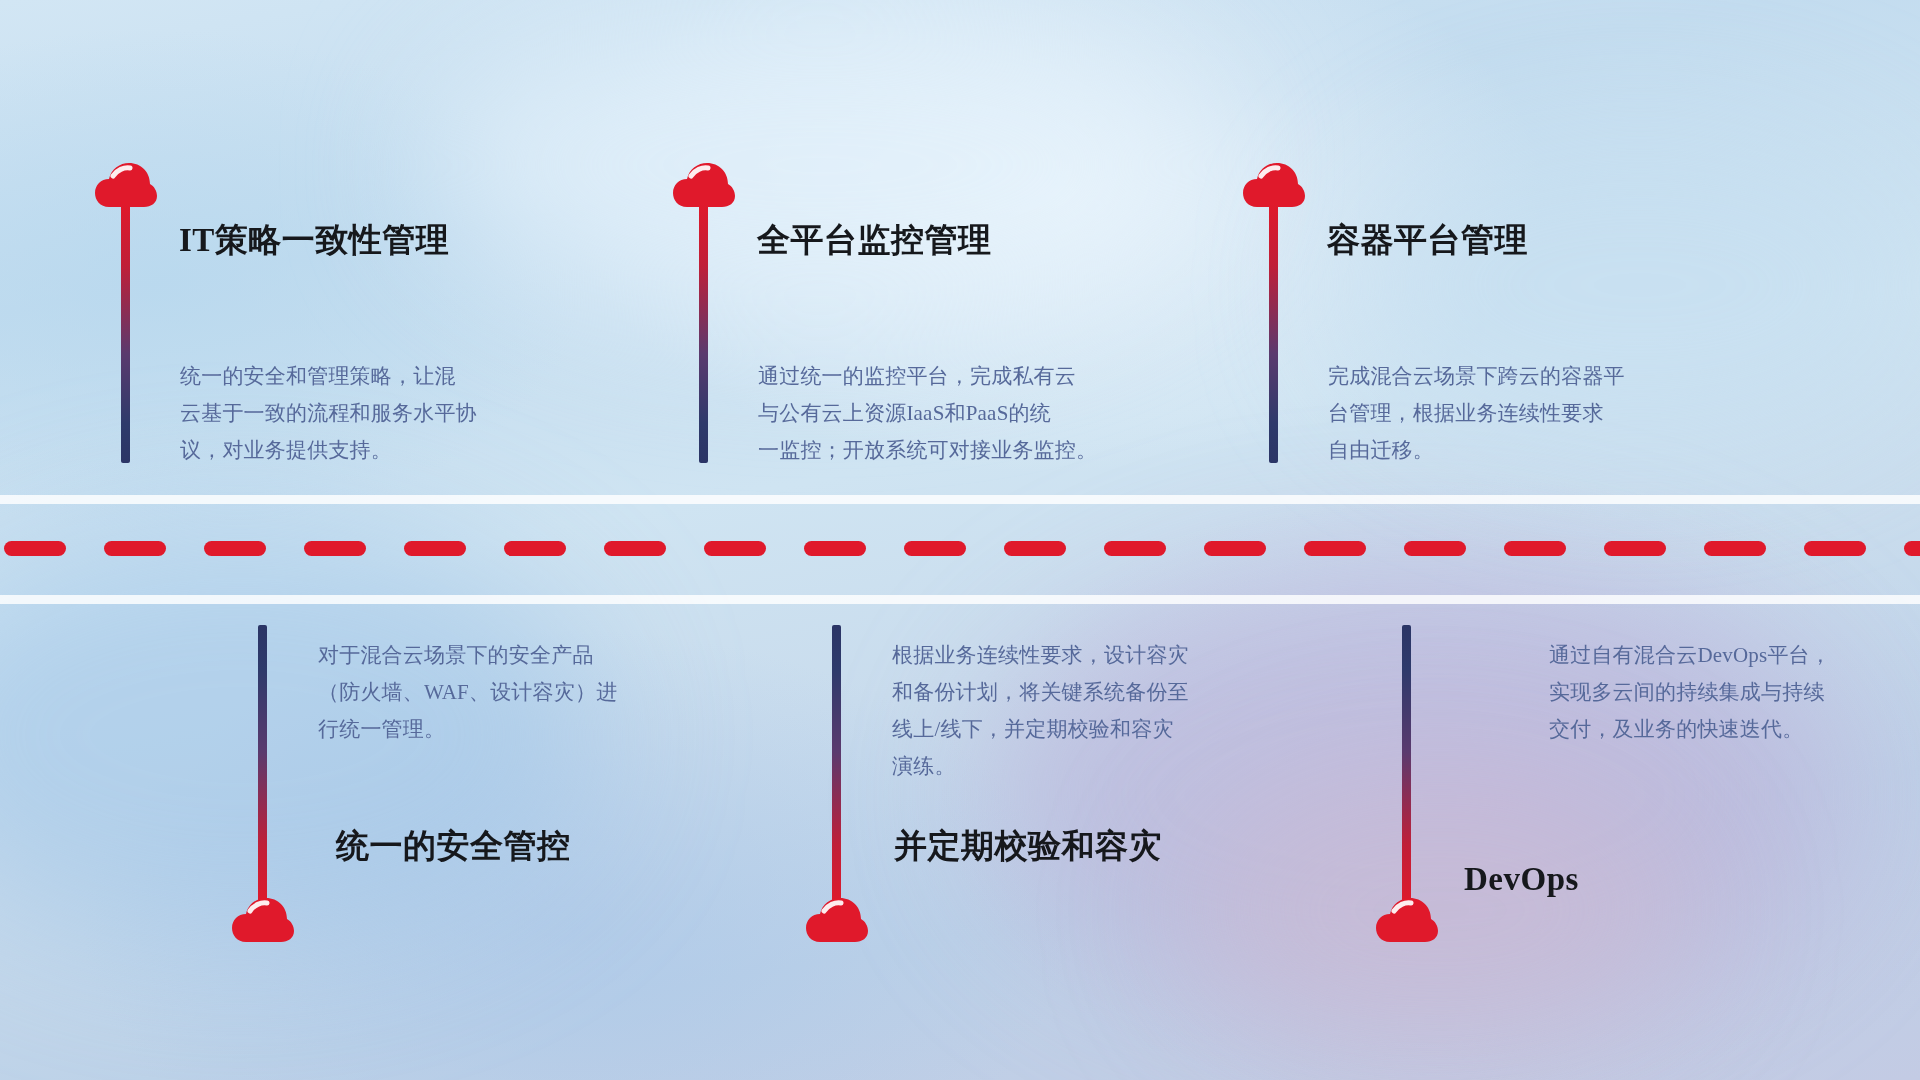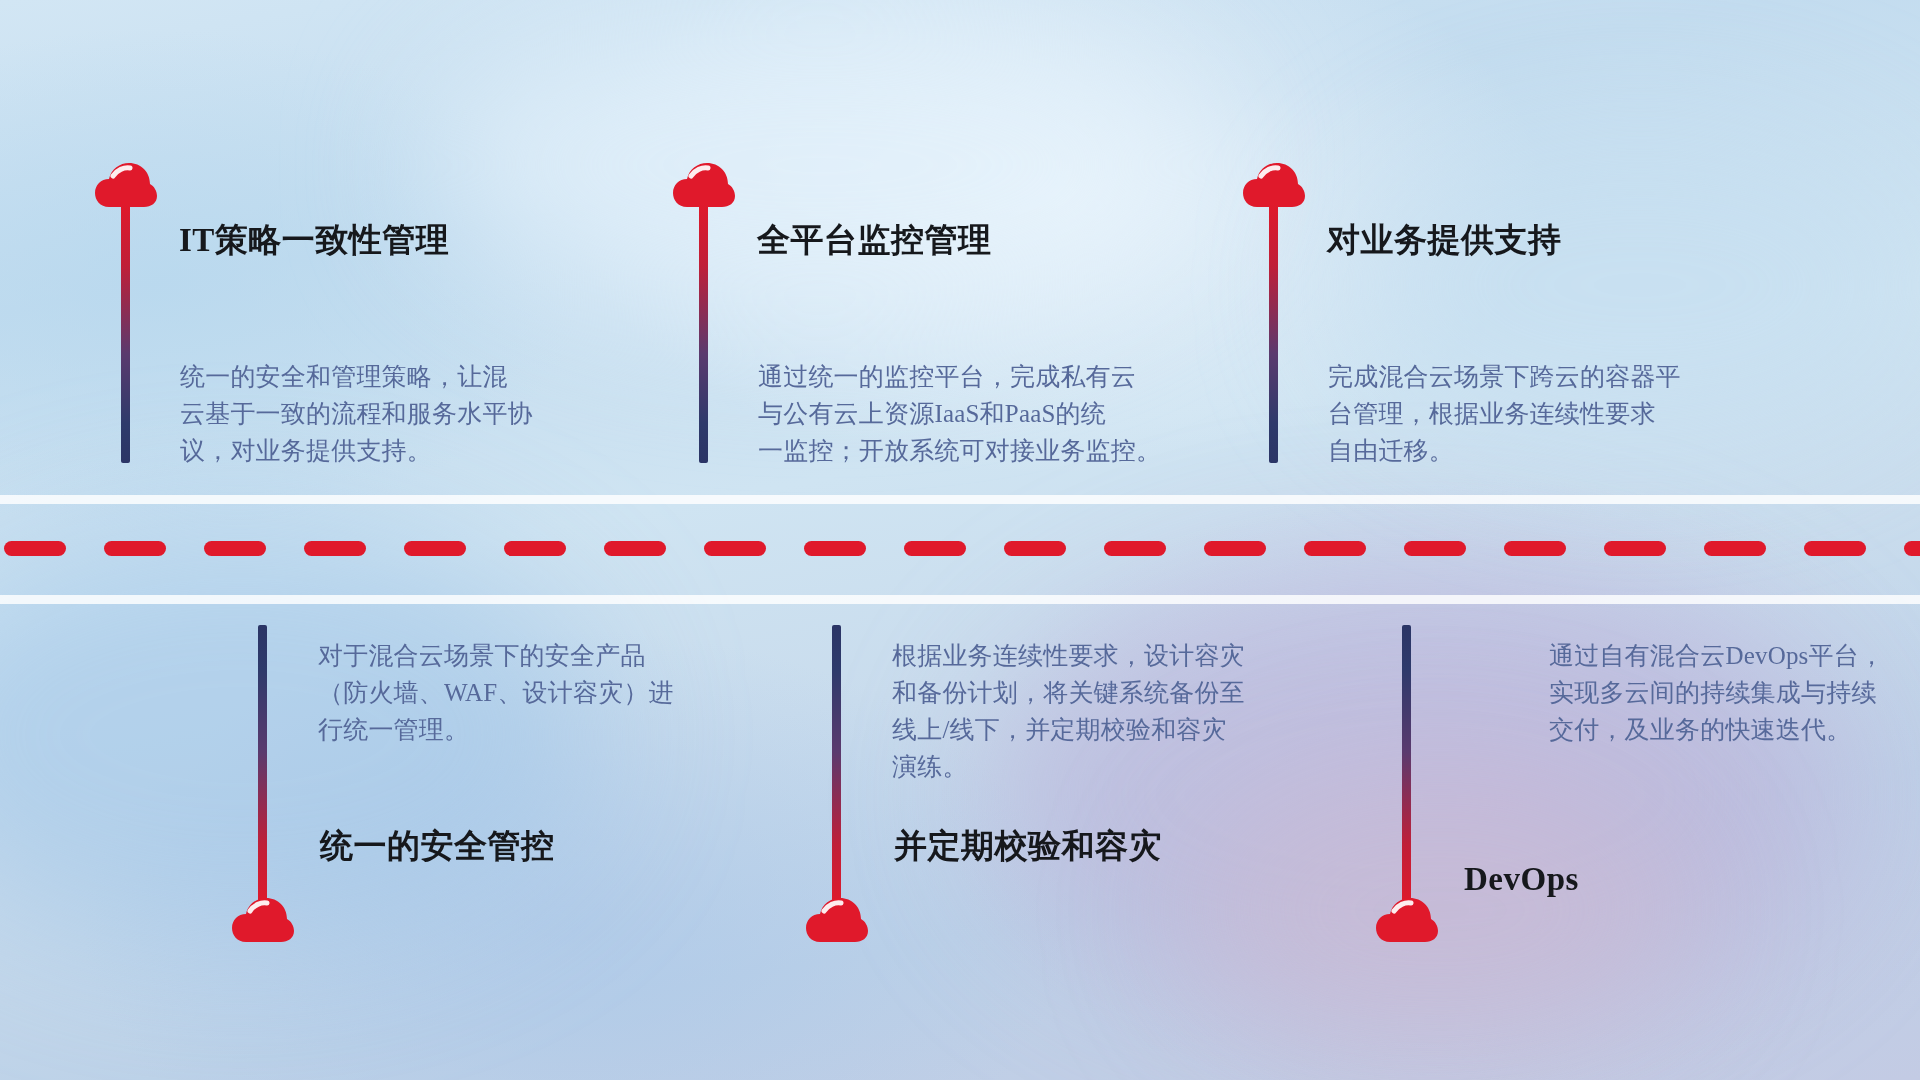--- a/index.html
+++ b/index.html
@@ -52,21 +52,21 @@
     position: absolute;
     font-size: 33px;
     font-weight: bold;
     color: #16181c;
     letter-spacing: 0.5px;
     white-space: nowrap;
   }
 
   .body-text {
     position: absolute;
-    font-size: 25px;
+    font-size: 21px;
     line-height: 37px;
     color: #56699a;
     white-space: pre-line;
     letter-spacing: 0.2px;
   }
 </style>
 </head>
 <body>
 
 <div id="stage">
@@ -106,21 +106,21 @@
   </div>
 
   <div class="marker">
     <div class="cloud" style="left:1243px; top:163px;">
       <svg viewBox="0 0 62 46">
         <path d="M14 44 C5 44 0 37 0 30 C0 22 6 16 14 16 C16 6 25 0 34 0 C46 0 55 9 55 21 C59 23 62 28 62 33 C62 40 56 44 49 44 Z" fill="#e0192b"></path>
         <path d="M18 13 C22 7 29 4 35 5" stroke="#ffffff" stroke-width="5" stroke-linecap="round" fill="none" opacity="0.92"></path>
       </svg>
     </div>
     <div class="stem stem-down" style="left:1269px; top:203px; height:260px;"></div>
-    <div class="heading" style="left:1327px; top:218px;">对业务提供支持</div>
+    <div class="heading" style="left:1327px; top:218px;">容器平台管理</div>
     <div class="body-text" style="left:1328px; top:358px; width:440px;">完成混合云场景下跨云的容器平
 台管理，根据业务连续性要求
 自由迁移。</div>
   </div>
 
   <div class="road" style="top:495px;">
     <div class="road-band" style="top:0px;"></div>
     <div class="road-dashes" id="dash-row" style="top:45px;">
         <div class="dash" style="background: rgb(224, 25, 43);"></div>
         <div class="dash" style="background: rgb(224, 25, 43);"></div>
@@ -144,21 +144,21 @@
         <div class="dash" style="background: rgb(224, 25, 43);"></div>
       </div>
     <div class="road-band" style="top:100px;"></div>
   </div>
 
   <div class="marker">
     <div class="stem stem-up" style="left:258px; top:625px; height:282px;"></div>
     <div class="body-text" style="left:318px; top:637px; width:430px;">对于混合云场景下的安全产品
 （防火墙、WAF、设计容灾）进
 行统一管理。</div>
-    <div class="heading" style="left:320px; top:824px;">统一的安全管控</div>
+    <div class="heading" style="left:336px; top:824px;">统一的安全管控</div>
     <div class="cloud" style="left:232px; top:898px;">
       <svg viewBox="0 0 62 46">
         <path d="M14 44 C5 44 0 37 0 30 C0 22 6 16 14 16 C16 6 25 0 34 0 C46 0 55 9 55 21 C59 23 62 28 62 33 C62 40 56 44 49 44 Z" fill="#e0192b"></path>
         <path d="M18 13 C22 7 29 4 35 5" stroke="#ffffff" stroke-width="5" stroke-linecap="round" fill="none" opacity="0.92"></path>
       </svg>
     </div>
   </div>
 
   <div class="marker">
     <div class="stem stem-up" style="left:832px; top:625px; height:282px;"></div>

